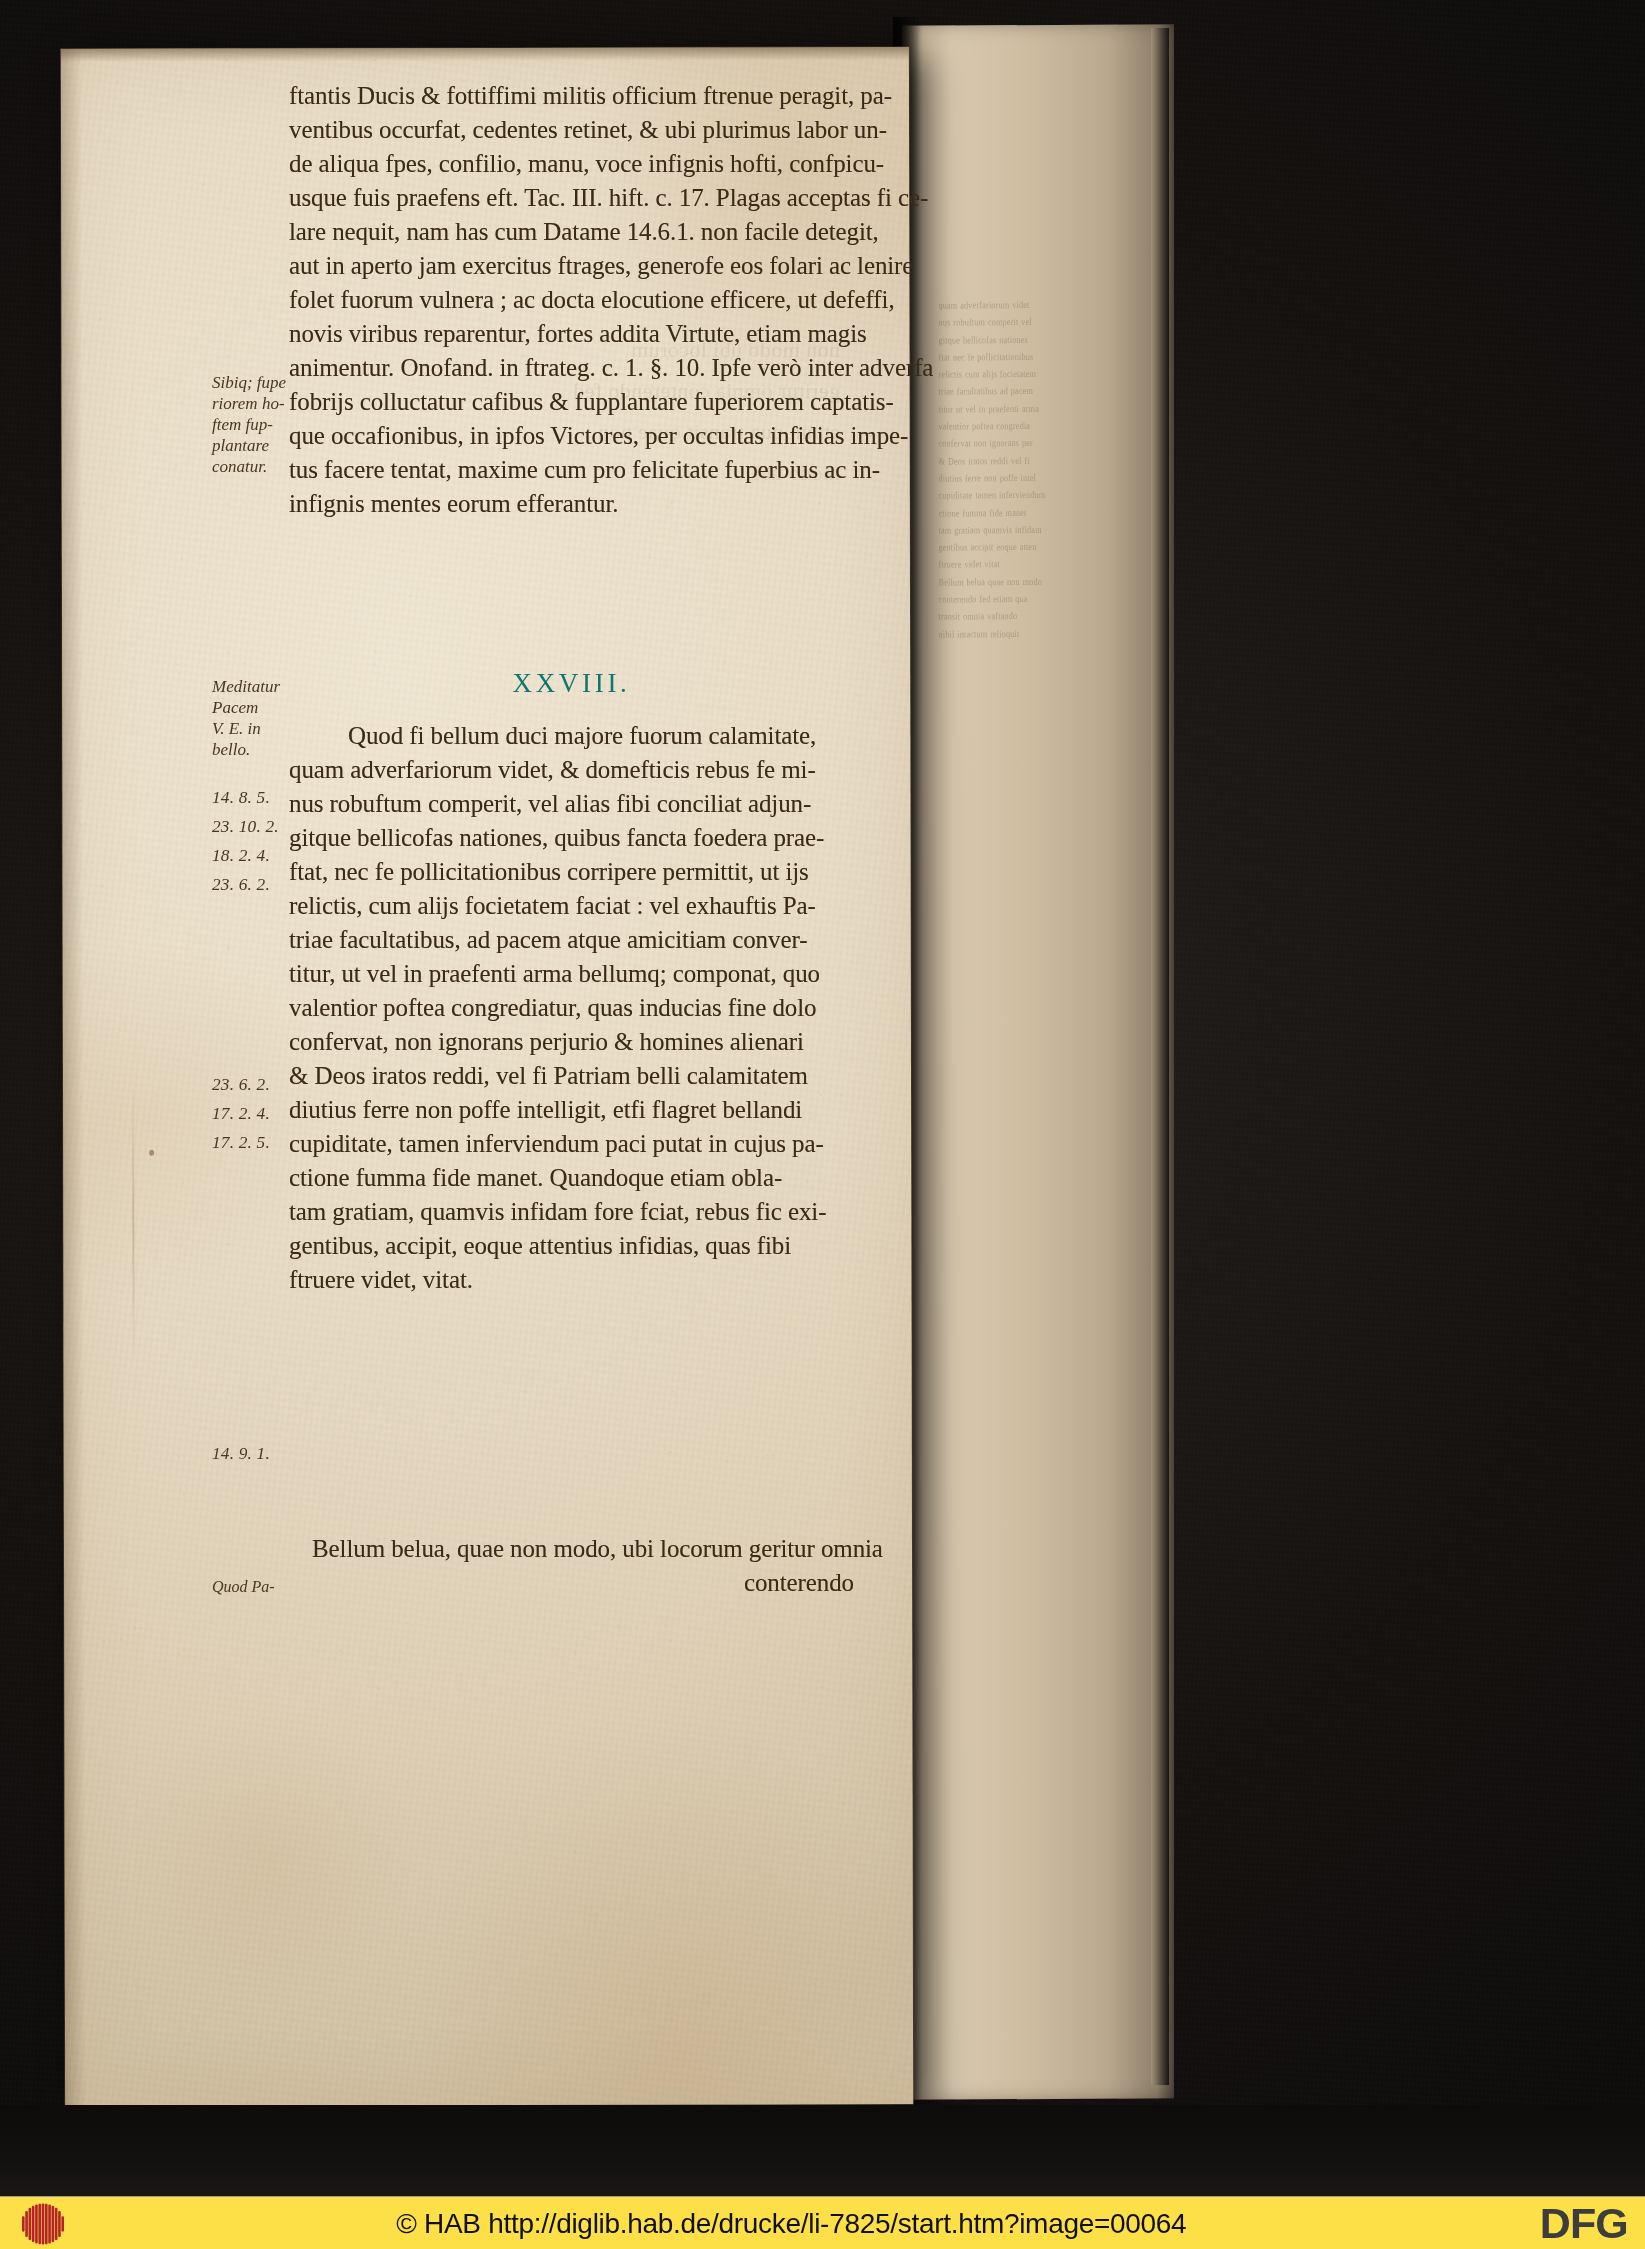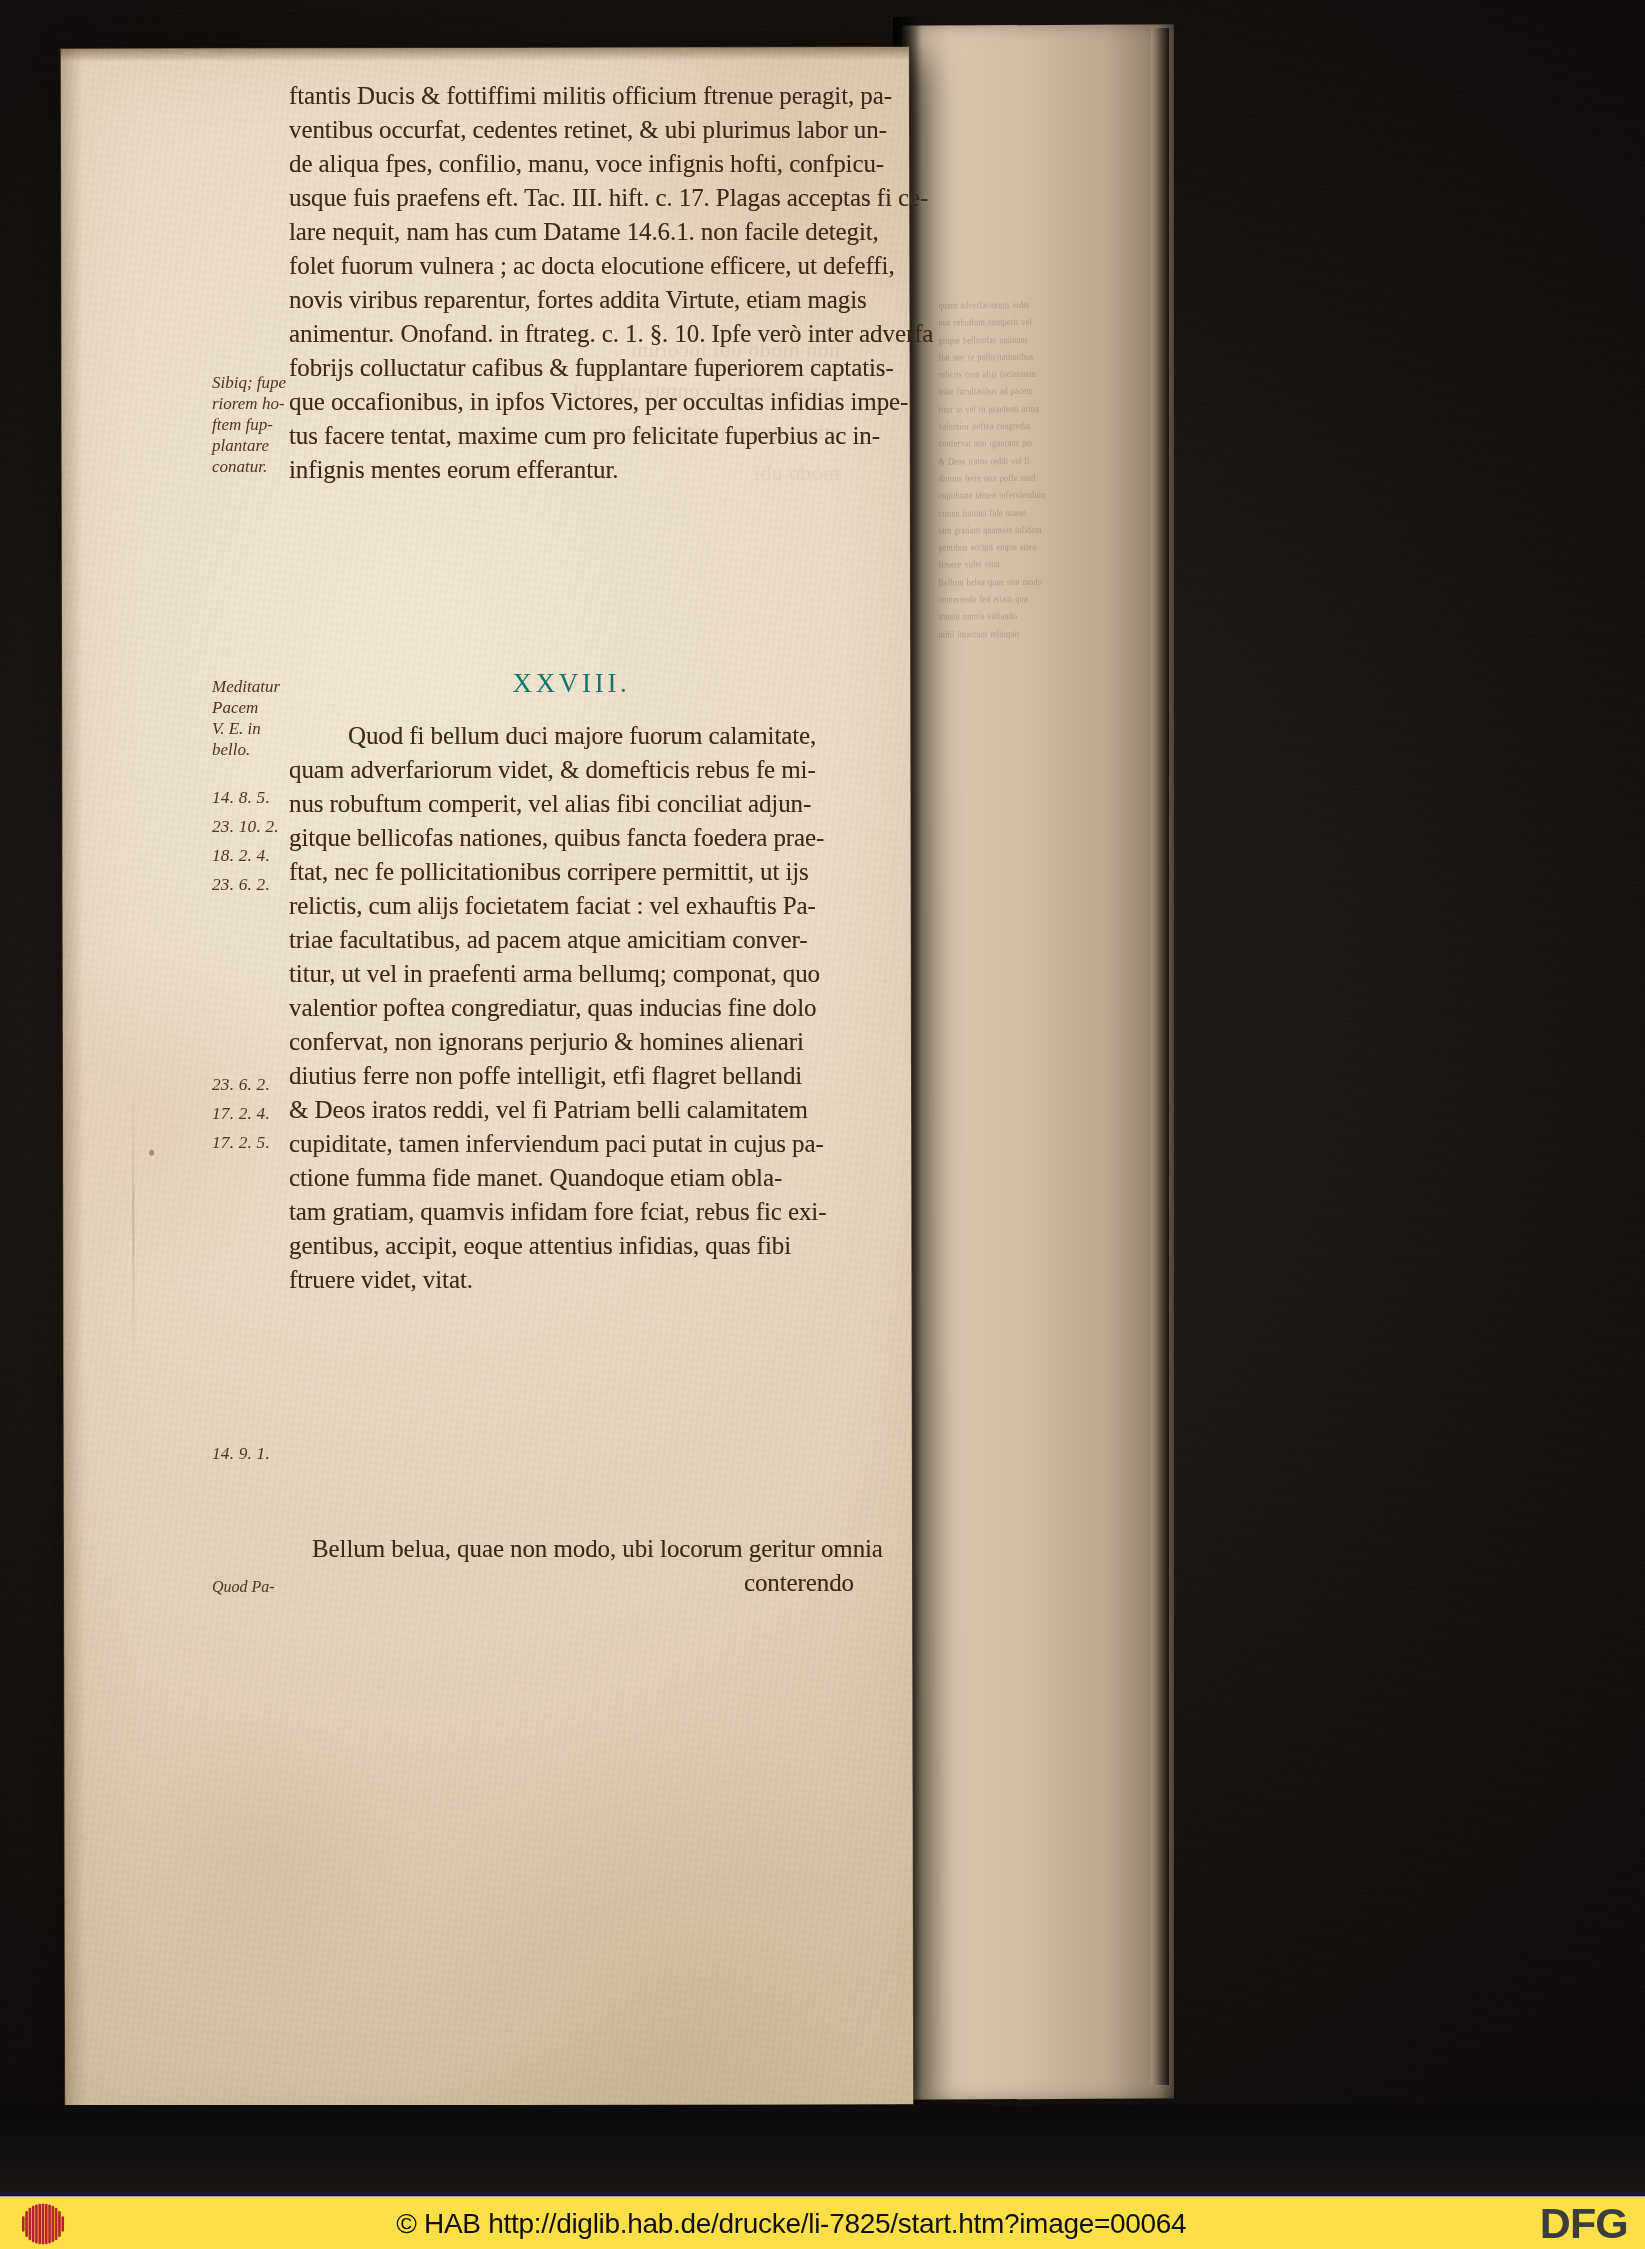--- a/index.html
+++ b/index.html
@@ -313,20 +313,21 @@
   <div class="page-content">
 
     <div class="showthrough">non modo ubi locorum geritur omnia conterendo fed etiam qua transit quae non modo ubi</div>
 
     <div class="body-col" id="para-one">
       <span class="ln">ftantis Ducis &amp; fottiffimi militis officium ftrenue peragit, pa-</span>
       <span class="ln">ventibus occurfat, cedentes retinet, &amp; ubi plurimus labor un-</span>
       <span class="ln">de aliqua fpes, confilio, manu, voce infignis hofti, confpicu-</span>
       <span class="ln">usque fuis praefens eft. Tac. III. hift. c. 17.   Plagas acceptas fi ce-</span>
       <span class="ln">lare nequit, nam has cum Datame 14.6.1. non facile detegit,</span>
+      <span class="ln">aut in aperto jam exercitus ftrages, generofe eos folari ac lenire</span>
       <span class="ln">folet fuorum vulnera ; ac docta elocutione efficere, ut defeffi,</span>
       <span class="ln">novis viribus reparentur, fortes addita Virtute, etiam magis</span>
       <span class="ln">animentur. Onofand. in ftrateg. c. 1. §. 10.   Ipfe verò inter adverfa</span>
       <span class="ln">fobrijs colluctatur cafibus &amp; fupplantare fuperiorem captatis-</span>
       <span class="ln">que occafionibus, in ipfos Victores, per occultas infidias impe-</span>
       <span class="ln">tus facere tentat, maxime cum pro felicitate fuperbius ac in-</span>
       <span class="ln">infignis mentes eorum efferantur.</span>
     </div>
 
     <div class="margin-col" id="gloss-sibique">
@@ -367,22 +368,22 @@
       <span class="ln" style="padding-left:59px">Quod fi bellum duci majore fuorum calamitate,</span>
       <span class="ln">quam adverfariorum videt, &amp; domefticis rebus fe mi-</span>
       <span class="ln">nus robuftum comperit, vel alias fibi conciliat adjun-</span>
       <span class="ln">gitque bellicofas nationes, quibus fancta foedera prae-</span>
       <span class="ln">ftat, nec fe pollicitationibus corripere permittit, ut ijs</span>
       <span class="ln">relictis, cum alijs focietatem faciat : vel exhauftis Pa-</span>
       <span class="ln">triae facultatibus, ad pacem atque amicitiam conver-</span>
       <span class="ln">titur, ut vel in praefenti arma bellumq; componat, quo</span>
       <span class="ln">valentior poftea congrediatur, quas inducias fine dolo</span>
       <span class="ln">confervat, non ignorans perjurio &amp; homines alienari</span>
+      <span class="ln">&amp; Deos iratos reddi, vel fi Patriam belli calamitatem</span>
       <span class="ln">diutius ferre non poffe intelligit, etfi flagret bellandi</span>
-      <span class="ln">&amp; Deos iratos reddi, vel fi Patriam belli calamitatem</span>
       <span class="ln">cupiditate, tamen inferviendum paci putat in cujus pa-</span>
       <span class="ln">ctione fumma fide manet.   Quandoque etiam obla-</span>
       <span class="ln">tam gratiam, quamvis infidam fore fciat, rebus fic exi-</span>
       <span class="ln">gentibus, accipit, eoque attentius infidias, quas fibi</span>
       <span class="ln">ftruere videt, vitat.</span>
     </div>
 
     <div class="margin-col" id="gloss-quod">
       <span class="ml">Quod Pa-</span>
     </div>

